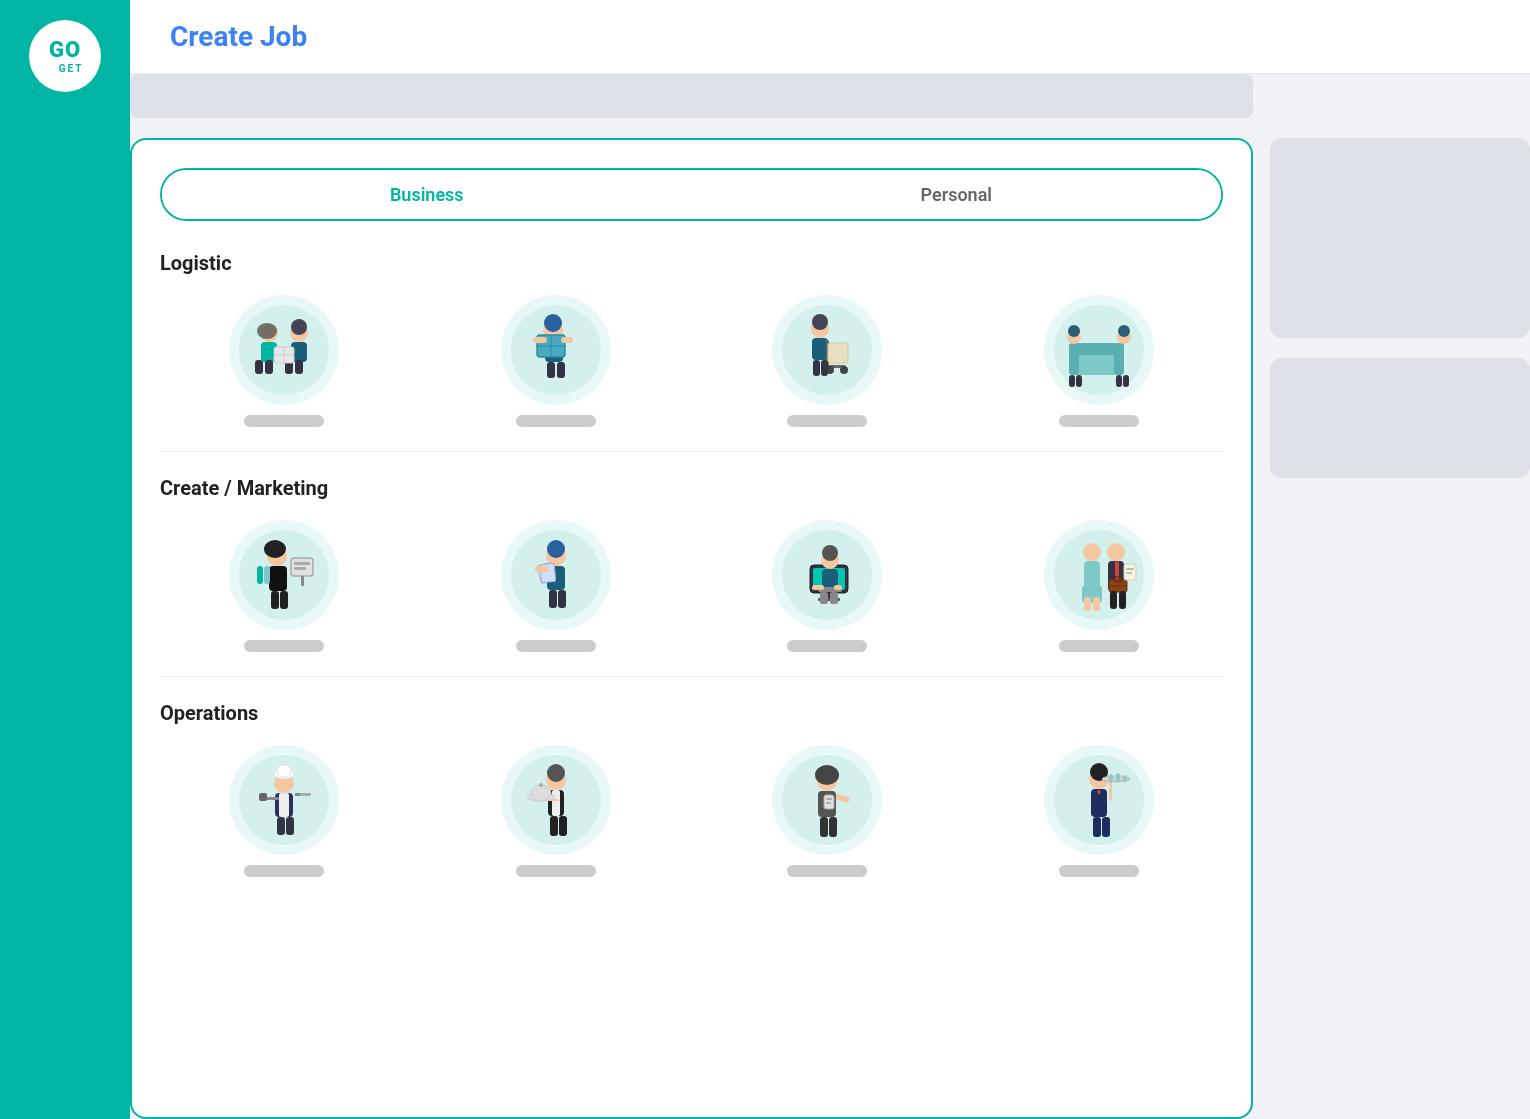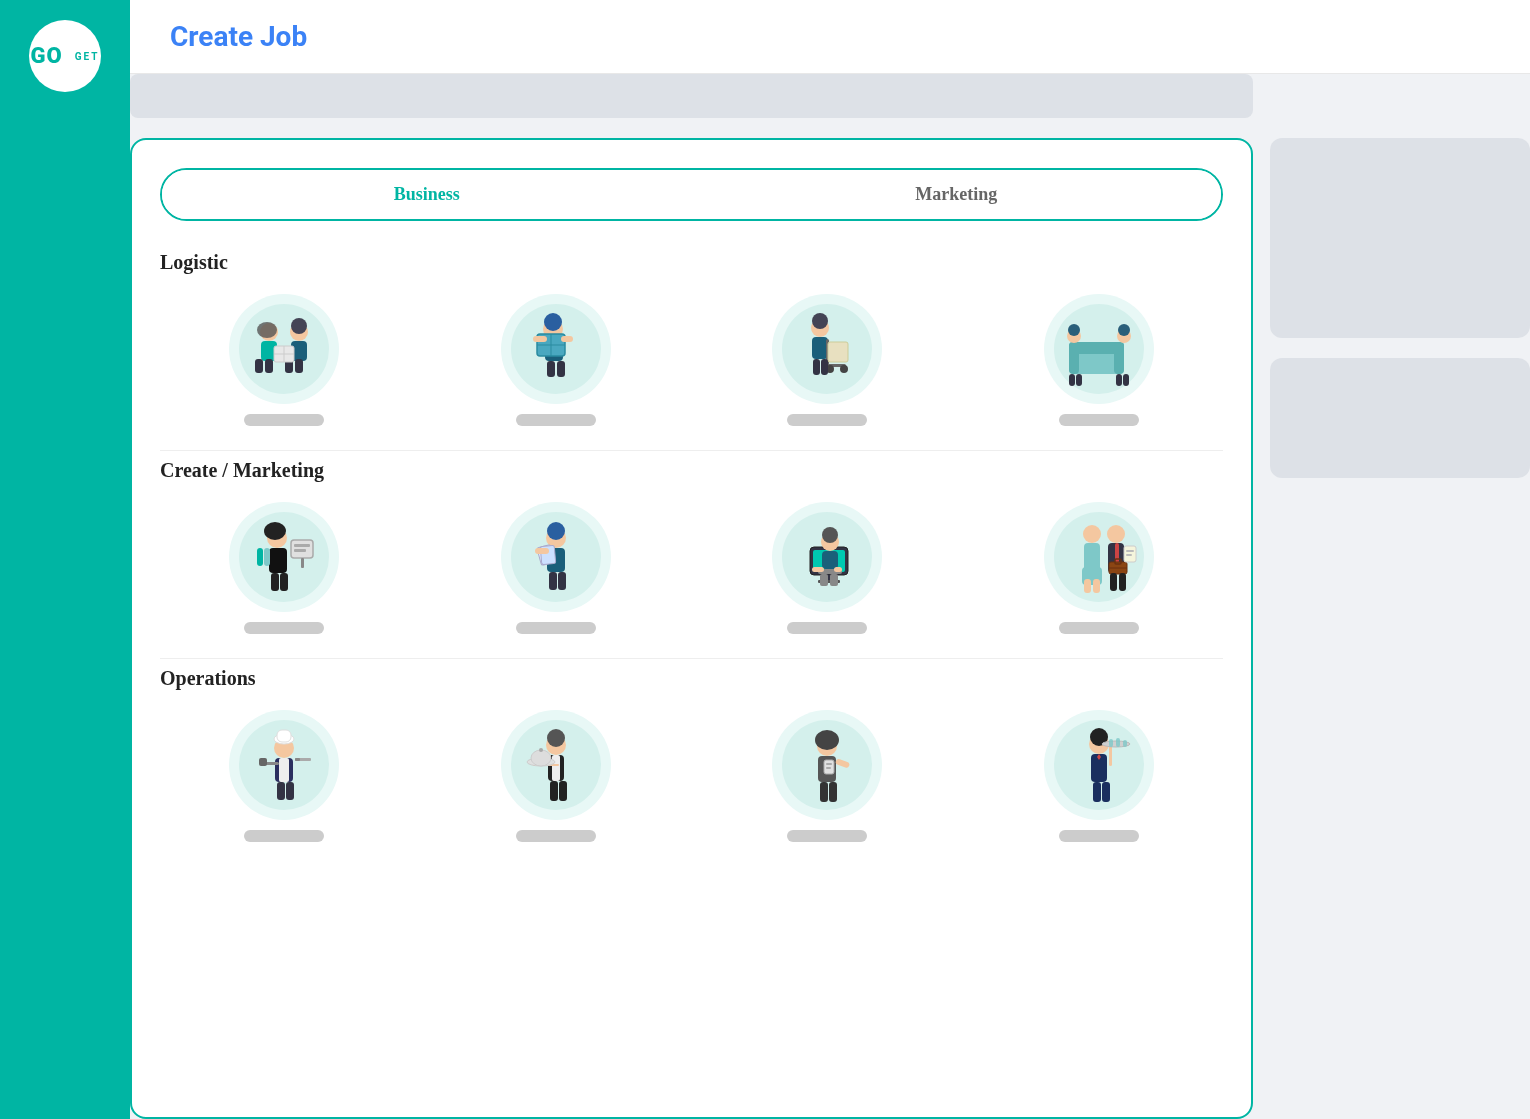--- a/index.html
+++ b/index.html
@@ -31,21 +31,21 @@
       display: flex;
       align-items: center;
       justify-content: center;
       font-weight: 900;
       font-size: 16px;
       color: #00b5a3;
       letter-spacing: 1px;
     }
     .logo-inner {
       display: flex;
-      flex-direction: row;
+      flex-direction: column;
       align-items: center;
       line-height: 1.1;
     }
     .logo-go {
       font-size: 22px;
       font-weight: 900;
       color: #00b5a3;
     }
     .logo-get {
       font-size: 10px;
@@ -76,21 +76,20 @@
       font-weight: 700;
       color: #3b82f6;
     }
 
     
     .content {
       flex: 1;
       display: flex;
       gap: 17px;
       overflow: hidden;
-      font-family: Liberation Serif, serif;
     }
 
     
     .left-panel {
       flex: 1;
       display: flex;
       flex-direction: column;
       gap: 20px;
     }
 
@@ -134,21 +133,21 @@
     }
     .tab.inactive {
       background: white;
       color: #666;
     }
 
     
     .category-section {
       border-bottom: 1px solid #eee;
       padding-bottom: 24px;
-      margin-bottom: 8px;
+      margin-bottom: 24px;
     }
     .category-section:last-child {
       border-bottom: none;
       margin-bottom: 0;
     }
     .category-title {
       font-size: 20px;
       font-weight: 700;
       color: #222;
       margin-bottom: 20px;
@@ -226,21 +225,21 @@
   <div class="content">
 
     <div class="left-panel">
 
       <div class="top-bar-placeholder"></div>
 
       <div class="job-card">
 
         <div class="tabs">
           <div class="tab active">Business</div>
-          <div class="tab inactive">Marketing</div>
+          <div class="tab inactive">Personal</div>
         </div>
 
         <div class="category-section">
           <div class="category-title">Logistic</div>
           <div class="job-items">
 
             <div class="job-item">
               <div class="job-item-icon">
                 <svg width="90" height="90" viewBox="0 0 90 90" xmlns="http://www.w3.org/2000/svg">
 

